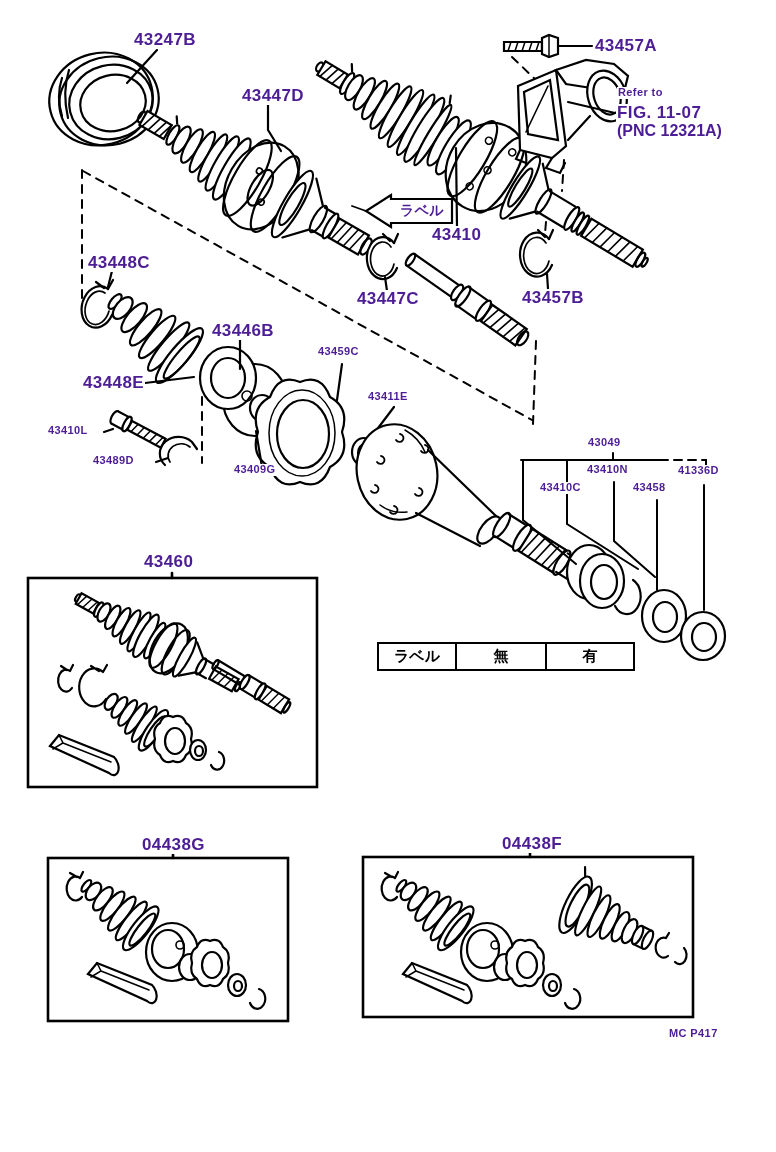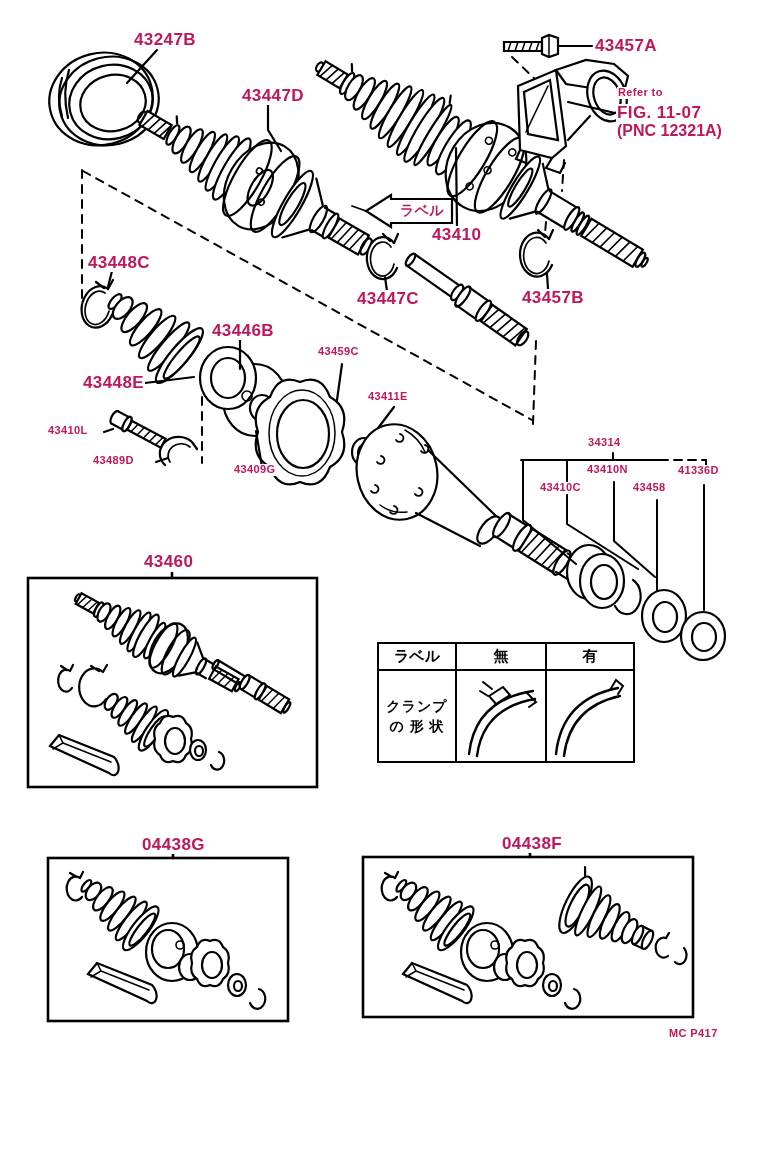--- a/index.html
+++ b/index.html
@@ -1,19 +1,19 @@
 <!DOCTYPE html>
 <html><head>
 <meta charset="utf-8">
 <style>
   html,body{margin:0;padding:0;background:#fff;}
   #stage{position:relative;width:776px;height:1152px;background:#fff;overflow:hidden;
          font-family:"Liberation Sans","DejaVu Sans",sans-serif;}
   #lineart{position:absolute;left:0;top:0;}
-  .lbl{position:absolute;font-weight:700;font-size:15px;color:#be185d;letter-spacing:.4px;
+  .lbl{position:absolute;font-weight:700;font-size:15px;color:#4c1d95;letter-spacing:.4px;
        white-space:pre;background:#fff;line-height:1.05;padding:0 1px;}
   .lbl.lg{font-size:17px;}
   .lbl.md{font-size:11px;}
   .lbl.sm{font-size:16px;letter-spacing:0;text-align:right;}
   .lbl.tag{background:transparent;font-size:14px;width:58px;text-align:center;}
   #cmp-table{position:absolute;left:377px;top:642px;border-collapse:collapse;background:#fff;}
   #cmp-table td{border:2.5px solid #000;text-align:center;vertical-align:middle;
                 font-weight:700;color:#000;padding:0;}
   #cmp-table .c1{width:76px;} #cmp-table .c2{width:88px;} #cmp-table .c3{width:86px;}
   #cmp-table .r1 td{height:24px;font-size:15px;}
@@ -415,55 +415,33 @@
 <div class="lbl lg" style="left:356px;top:290px">43447C</div>
 <div class="lbl lg" style="left:521px;top:289px">43457B</div>
 <div class="lbl lg" style="left:87px;top:254px">43448C</div>
 <div class="lbl lg" style="left:211px;top:322px">43446B</div>
 <div class="lbl lg" style="left:82px;top:374px">43448E</div>
 <div class="lbl md" style="left:317px;top:346px">43459C</div>
 <div class="lbl md" style="left:367px;top:391px">43411E</div>
 <div class="lbl md" style="left:47px;top:425px">43410L</div>
 <div class="lbl md" style="left:92px;top:455px">43489D</div>
 <div class="lbl md" style="left:233px;top:464px">43409G</div>
-<div class="lbl md" style="left:587px;top:437px">34314</div>
+<div class="lbl md" style="left:587px;top:437px">43049</div>
 <div class="lbl md" style="left:586px;top:464px">43410N</div>
 <div class="lbl md" style="left:539px;top:482px">43410C</div>
 <div class="lbl md" style="left:632px;top:482px">43458</div>
 <div class="lbl md" style="left:677px;top:465px">41336D</div>
 <div class="lbl lg" style="left:143px;top:553px">43460</div>
 <div class="lbl lg" style="left:141px;top:836px">04438G</div>
 <div class="lbl lg" style="left:501px;top:835px">04438F</div>
 <div class="lbl md" style="left:668px;top:1028px">MC P417</div>
 
 <table id="cmp-table">
   <tbody>
   <tr class="r2">
     <td class="c1">ラベル</td>
     <td class="c2">無</td>
     <td class="c3">有</td>
   </tr>
-  <tr class="r3">
-    <td class="c1">
-      <div class="cell-2line">クランプ</div>
-      <div class="cell-2line">の 形 状</div>
-    </td>
-    <td class="c2">
-      <svg class="clamp-svg" width="84" height="84" viewBox="0 0 84 84" fill="none" stroke="#000" stroke-width="2.4" stroke-linecap="round">
-        <path d="M10,80 Q16,26 74,17"></path>
-        <path d="M18,82 Q24,34 76,25"></path>
-        <path d="M30,22 l14,-9 l7,8 l-14,9 z" stroke-width="2"></path>
-        <path d="M33,15 l-9,-7 M29,22 l-8,-5" stroke-width="2"></path>
-        <path d="M68,19 l9,9 l-7,5" stroke-width="2"></path>
-      </svg>
-    </td>
-    <td class="c3">
-      <svg class="clamp-svg" width="84" height="84" viewBox="0 0 84 84" fill="none" stroke="#000" stroke-width="2.4" stroke-linecap="round">
-        <path d="M8,80 Q14,25 70,14"></path>
-        <path d="M16,82 Q22,33 72,22"></path>
-        <path d="M62,16 l6,-10 l7,6 l-5,8" stroke-width="2"></path>
-      </svg>
-    </td>
-  </tr>
 </tbody>
     </table>
 
 </div>
 
 </body></html>

